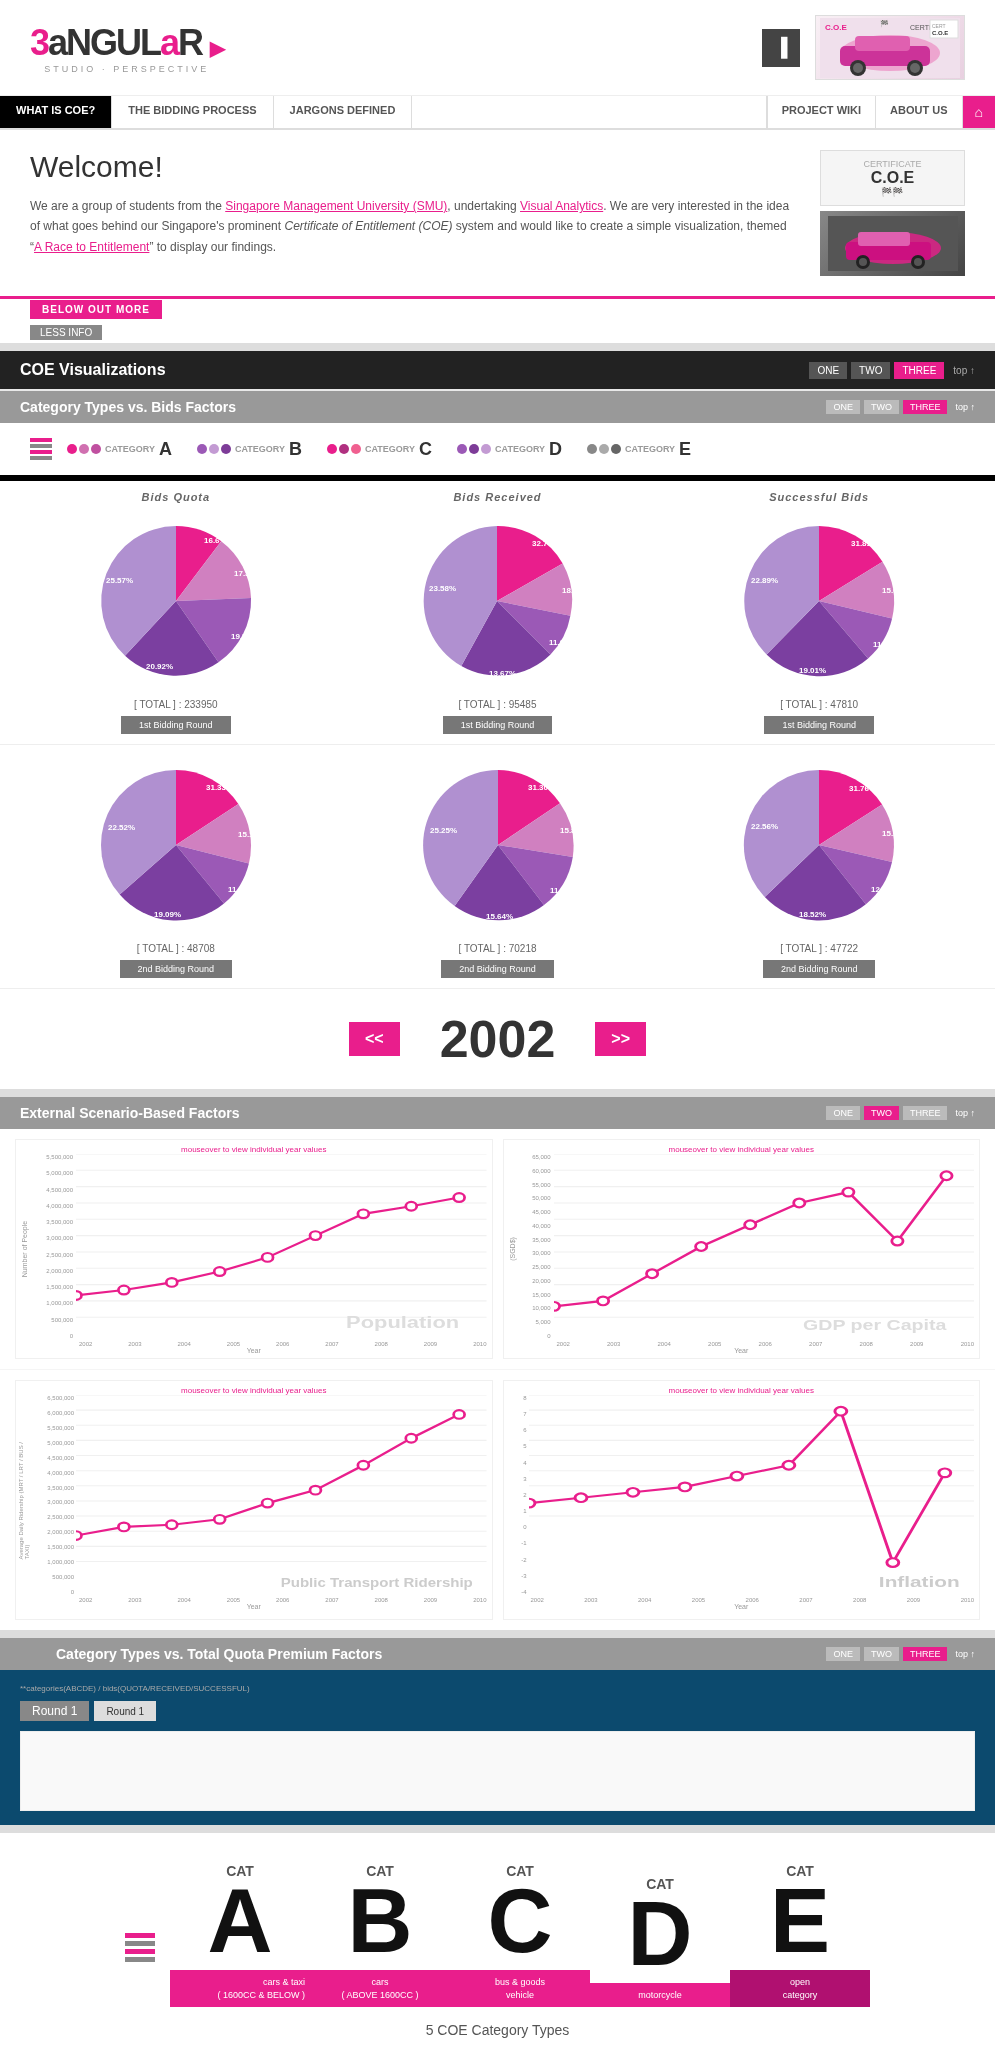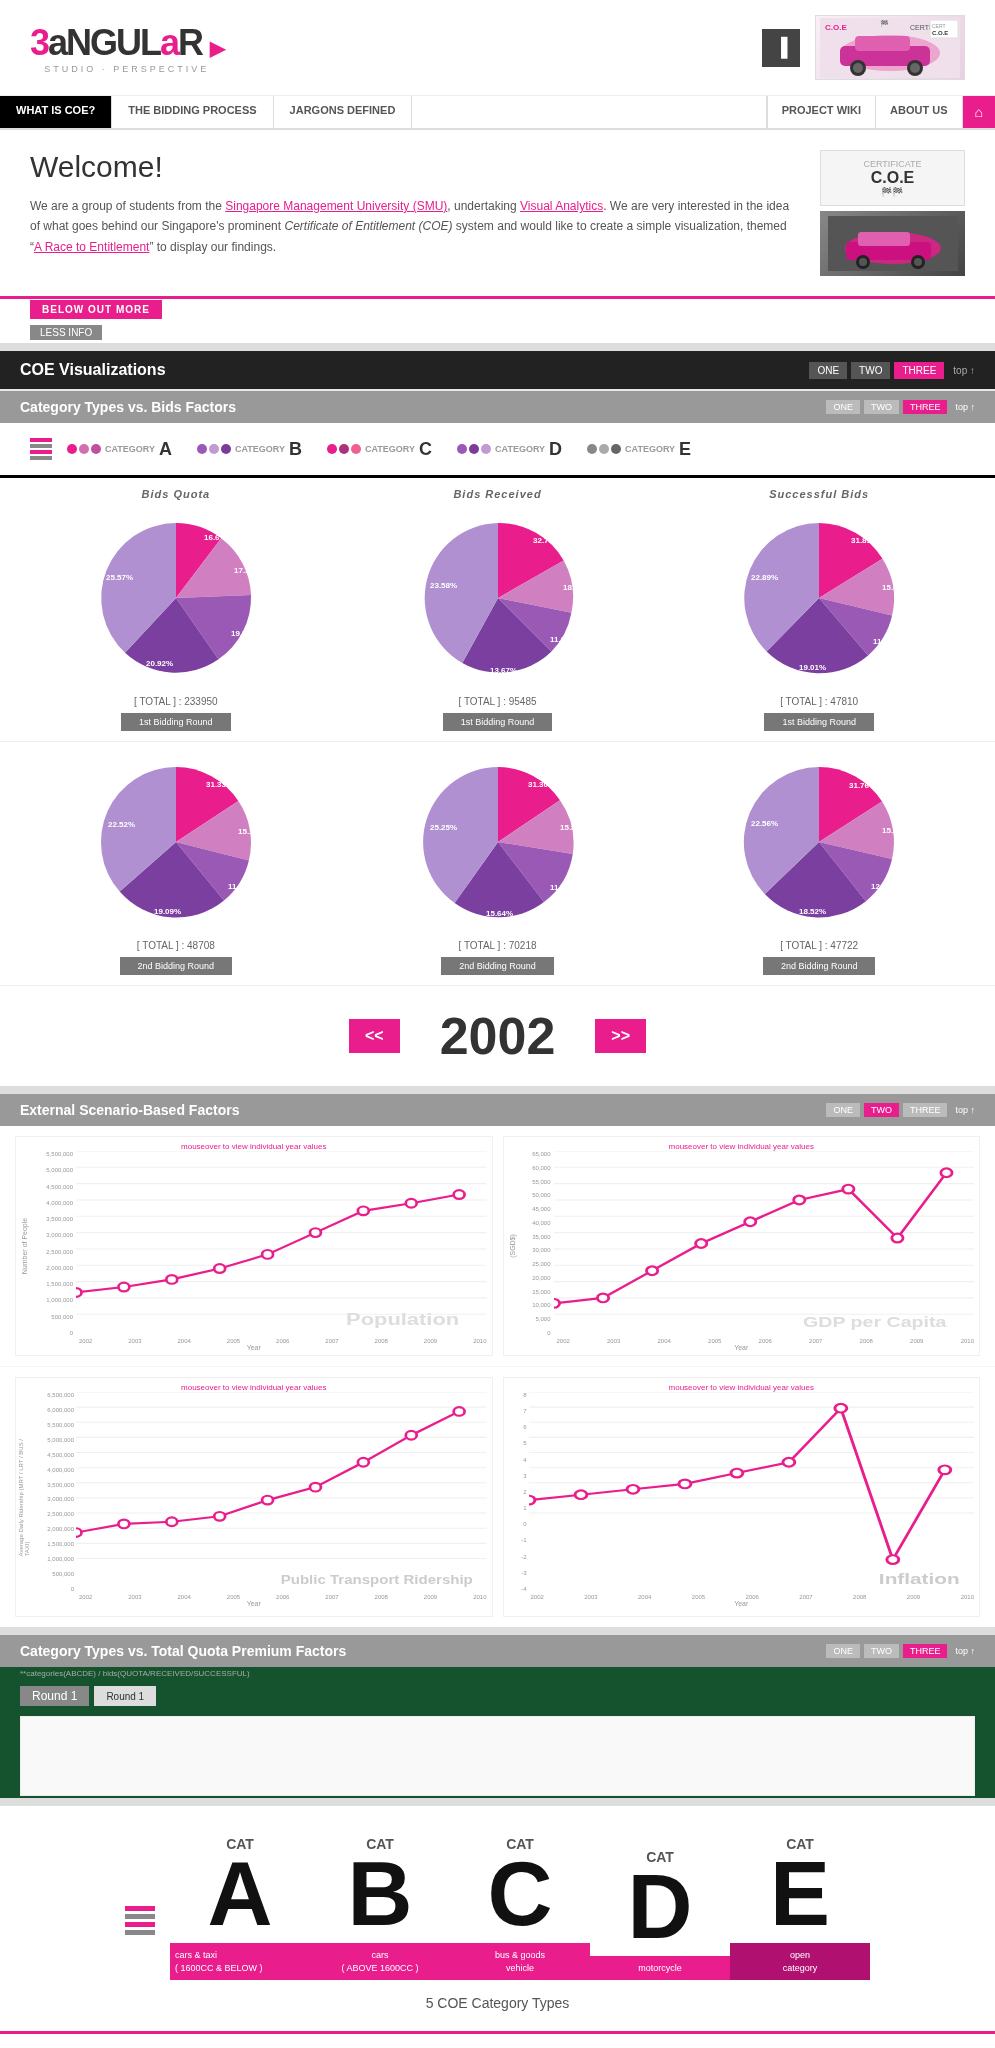--- a/index.html
+++ b/index.html
@@ -162,21 +162,21 @@
     <div style="display:flex; gap:2px;">
       <div style="width:10px; height:10px; border-radius:50%; background:#888;"></div>
       <div style="width:10px; height:10px; border-radius:50%; background:#aaa;"></div>
       <div style="width:10px; height:10px; border-radius:50%; background:#666;"></div>
     </div>
     <span style="font-size:9px; color:#999; font-weight:bold;">CATEGORY</span>
     <span style="font-size:18px; font-weight:900; color:#333;">E</span>
   </div>
 </div>
 
-<div style="background:white; padding:10px 20px; display:flex; gap:10px; border-top:3px solid #000000;">
+<div style="background:white; padding:10px 20px; display:flex; gap:10px; border-top:6px solid #000000;justify-content:flex-end;">
 
   <div style="flex:1; text-align:center;">
     <div style="font-size:11px; font-weight:bold; color:#666; letter-spacing:1px; font-style:italic; margin-bottom:8px;">Bids Quota</div>
     <svg width="180" height="180" viewBox="0 0 180 180">
 
       <g transform="translate(90,90)">
 
         <path d="M0,0 L0,-75 A75,75 0 0,1 45.2,-59.8 Z" fill="#e91e8c"></path>
         <text x="28" y="-58" font-size="8" fill="white" font-weight="bold">16.61%</text>
 
@@ -562,29 +562,29 @@
         <span style="font-size:6px; color:#999;">2009</span>
         <span style="font-size:6px; color:#999;">2010</span>
     </div>
     <div style="text-align:center; font-size:7px; color:#999;">Year</div>
   </div>
 </div>
 
 <div style="height:8px; background:#ddd;"></div>
 
 <div style="background:#999; color:white; padding:8px 20px; display:flex; align-items:center; justify-content:space-between;">
-  <span style="font-size:14px; font-weight:bold;">Category Types vs. Total Quota Premium Factors</span>
+  <span style="font-size:14px; font-weight:bold;margin-left:36px;">Category Types vs. Total Quota Premium Factors</span>
   <div style="display:flex; align-items:center; gap:4px;">
     <button style="padding:2px 7px; font-size:9px; background:#bbb; color:white; border:none; cursor:pointer;">ONE</button>
     <button style="padding:2px 7px; font-size:9px; background:#bbb; color:white; border:none; cursor:pointer;">TWO</button>
     <button style="padding:2px 7px; font-size:9px; background:#e91e8c; color:white; border:none; cursor:pointer;">THREE</button>
     <span style="font-size:9px; color:white; margin-left:4px; cursor:pointer;">top ↑</span>
   </div>
 </div>
-<div style="background:#14532d; padding:2px 20px; min-height:100px;">
+<div style="background:#0c4a6e; padding:14px 20px; min-height:100px;">
   <div style="font-size:8px; color:#aaa; margin-bottom:8px;">**categories(ABCDE) / bids(QUOTA/RECEIVED/SUCCESSFUL)</div>
   <div style="display:flex; gap:5px; margin-bottom:10px;">
     <button style="padding:3px 12px; font-size:12px; background:#888; color:white; border:none; cursor:pointer;">Round 1</button>
     <button style="padding:3px 12px; font-size:10px; background:#ddd; color:#333; border:none; cursor:pointer;">Round 1</button>
   </div>
 
   <div style="height:80px; background:#f9f9f9; border:1px solid #eee;"></div>
 </div>
 
 <div style="height:8px; background:#ddd;"></div>
@@ -595,21 +595,21 @@
     <div style="display:flex; flex-direction:column; gap:3px; margin-right:15px; margin-bottom:45px; width:30px;">
       <div style="height:5px; background:#e91e8c;"></div>
       <div style="height:5px; background:#888;"></div>
       <div style="height:5px; background:#e91e8c;"></div>
       <div style="height:5px; background:#888;"></div>
     </div>
 
     <div style="text-align:center; width:140px;">
       <div style="font-size:14px; font-weight:bold; color:#555; margin-bottom:2px;">CAT</div>
       <div style="font-size:90px; font-weight:900; color:#111; line-height:0.9; font-family:'Arial Black',Arial,sans-serif;">A</div>
-      <div style="background:#e91e8c; color:white; font-size:9px; padding:6px 5px; margin-top:8px; text-align:left; line-height:1.4;">cars &amp; taxi<br>( 1600CC &amp; BELOW )</div>
+      <div style="background:#e91e8c; color:white; font-size:9px; padding:6px 5px; margin-top:8px; text-align:right; line-height:1.4;">cars &amp; taxi<br>( 1600CC &amp; BELOW )</div>
     </div>
 
     <div style="text-align:center; width:140px;">
       <div style="font-size:14px; font-weight:bold; color:#555; margin-bottom:2px;">CAT</div>
       <div style="font-size:90px; font-weight:900; color:#111; line-height:0.9; font-family:'Arial Black',Arial,sans-serif;">B</div>
       <div style="background:#e91e8c; color:white; font-size:9px; padding:6px 5px; margin-top:8px; text-align:center; line-height:1.4;">cars<br>( ABOVE 1600CC )</div>
     </div>
 
     <div style="text-align:center; width:140px;">
       <div style="font-size:14px; font-weight:bold; color:#555; margin-bottom:2px;">CAT</div>

